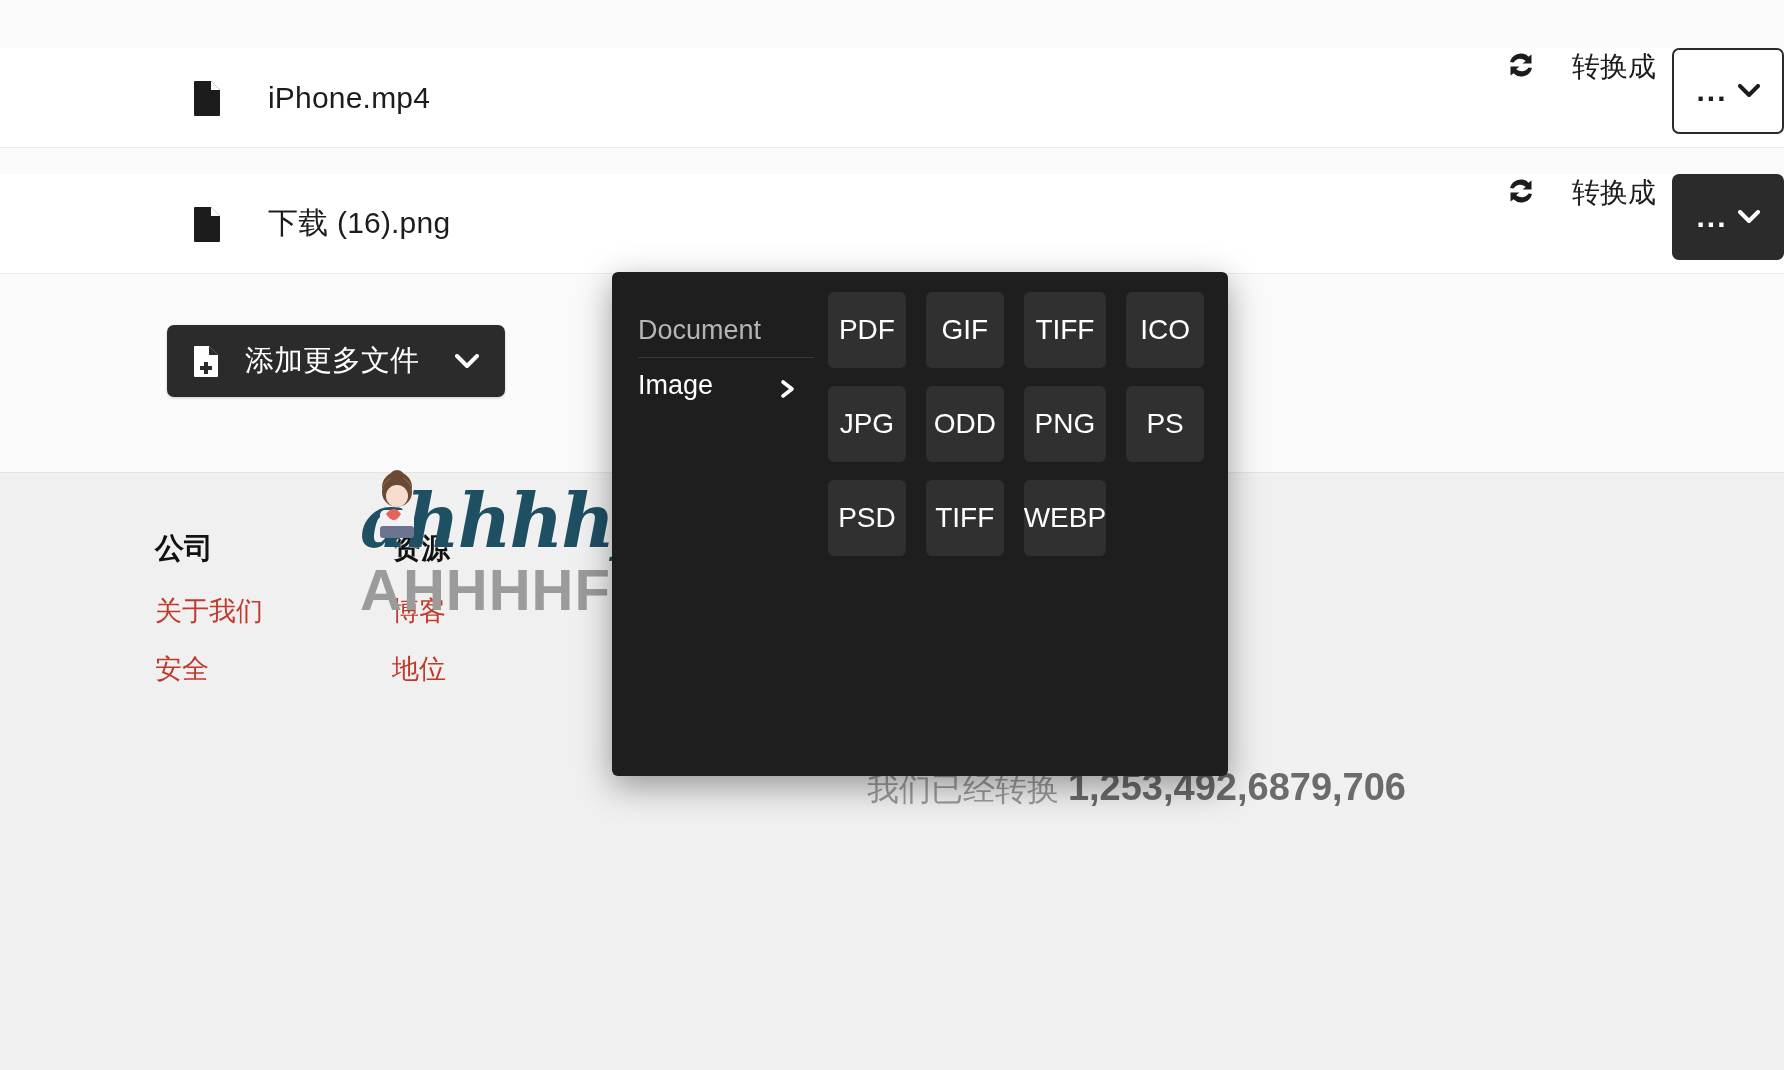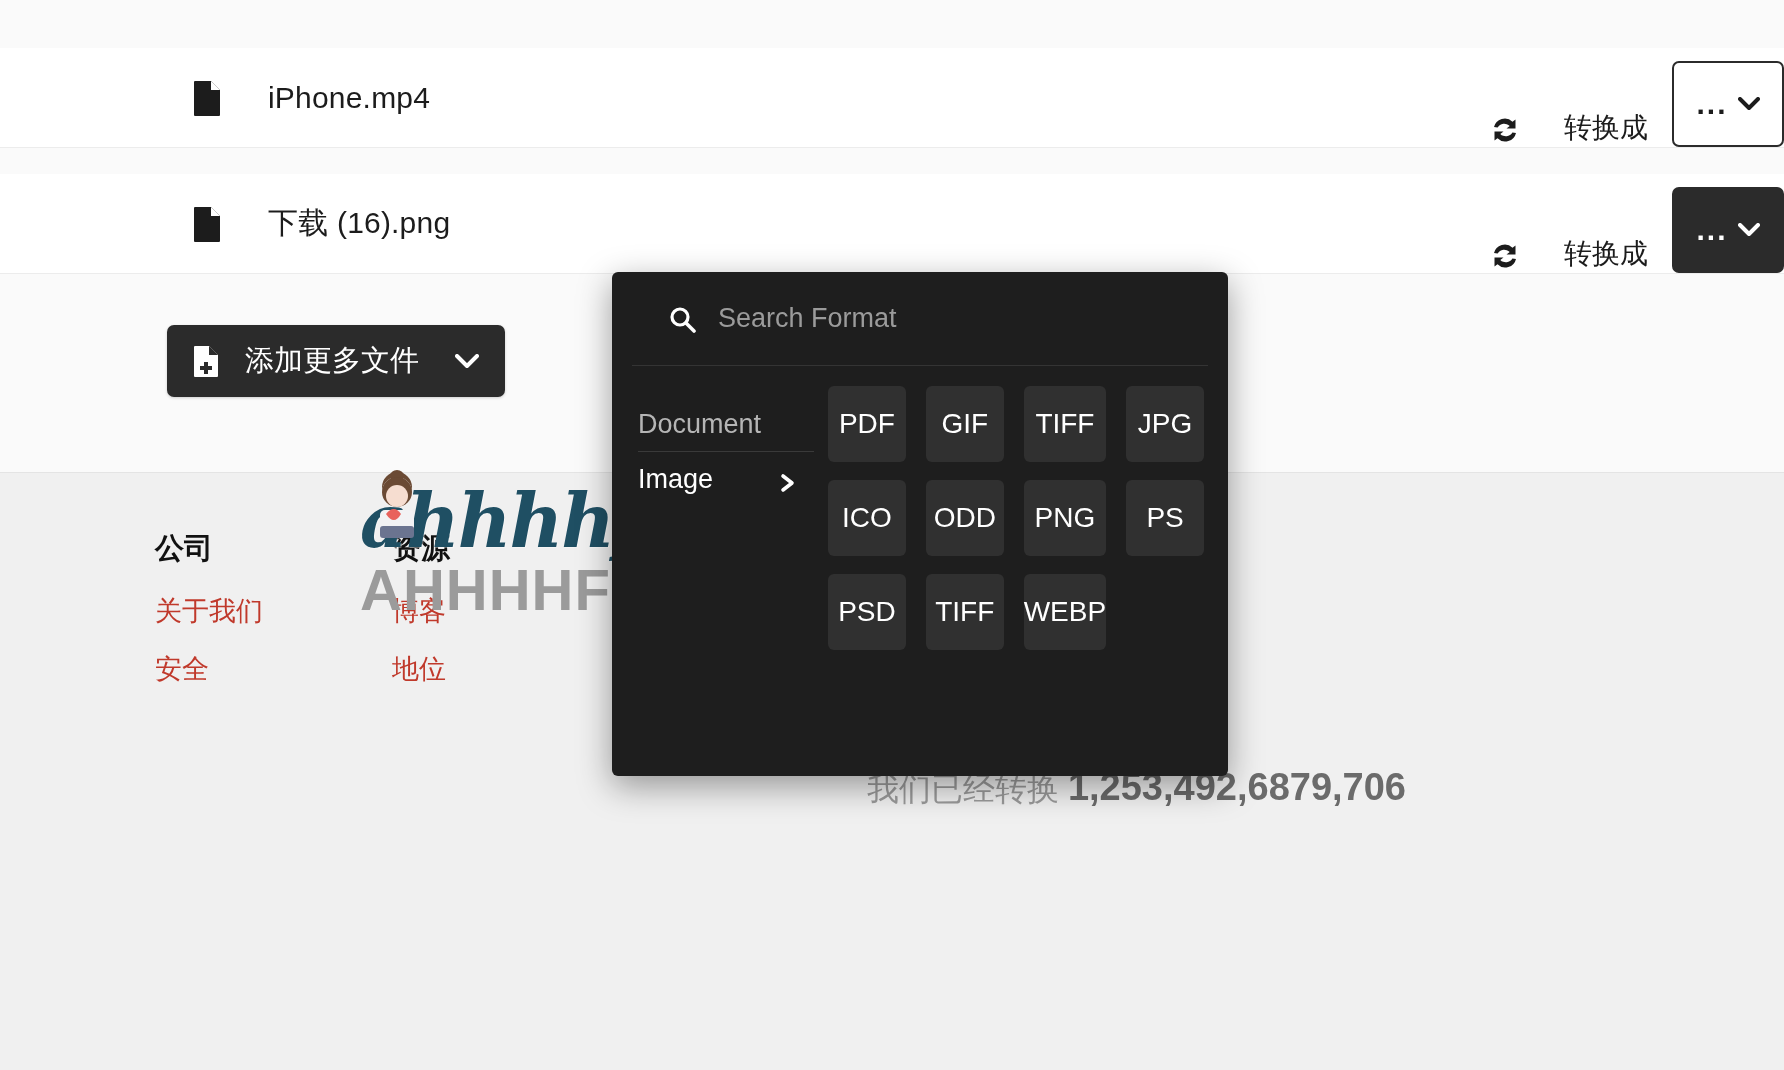--- a/index.html
+++ b/index.html
@@ -32,21 +32,21 @@
   .file-icon {
     width: 30px; height: 36px; flex: 0 0 auto;
     margin-right: 46px;
   }
   .file-name {
     font-size: 30px; color: #1c1c1c; font-weight: 400;
     letter-spacing: 0.2px; white-space: nowrap;
   }
   .row-right {
     position: absolute; right: 0; top: 0; height: 100%;
-    display: flex; align-items: flex-end; gap: 8px;
+    display: flex; align-items: flex-start; gap: 0;
     padding-right: 0;
   }
   .convert-icon { width: 34px; height: 34px; margin-right: 34px; }
   .convert-to-label {
     font-size: 28px; color: #1c1c1c; white-space: nowrap; margin-right: 16px;
   }
   .fmt-btn {
     width: 112px; height: 86px; border-radius: 7px;
     display: flex; align-items: center; justify-content: center; gap: 10px;
     cursor: pointer; user-select: none;
@@ -284,29 +284,20 @@
         <path d="M20 48 q8 -10 15 0 q-7 12 -15 0 z" fill="#e8625c"></path>
       </svg>
     </span>
     <div class="wm-script">ahhhhfs</div>
     <div class="wm-domain">AHHHHFS.COM</div>
     <div class="wm-cn">资源分享</div>
   </div>
 
   <div class="dropdown">
 
-    <div class="dd-search">
-      <span class="mag">
-        <svg viewBox="0 0 28 28" width="28" height="28">
-          <circle cx="12" cy="12" r="8" stroke="#ffffff" stroke-width="3.2" fill="none"></circle>
-          <line x1="18" y1="18" x2="26" y2="26" stroke="#ffffff" stroke-width="3.6" stroke-linecap="round"></line>
-        </svg>
-      </span>
-      <input type="text" placeholder="Search Format" style="">
-    </div>
 
     <div class="dd-body">
 
       <div class="dd-cats">
         <div class="dd-cat inactive">
           <span>Document</span>
         </div>
         <div class="dd-cat active">
           <span>Image</span>
           <span class="arrow">
@@ -314,22 +305,22 @@
                 <path d="M3 3 L12 10 L3 17" stroke="#ffffff" stroke-width="3.6" fill="none" stroke-linecap="round" stroke-linejoin="round"></path>
               </svg>
           </span>
         </div>
       </div>
 
       <div class="dd-grid">
         <div class="fmt-tile">PDF</div>
         <div class="fmt-tile">GIF</div>
         <div class="fmt-tile">TIFF</div>
+        <div class="fmt-tile">ICO</div>
         <div class="fmt-tile">JPG</div>
-        <div class="fmt-tile">ICO</div>
         <div class="fmt-tile">ODD</div>
         <div class="fmt-tile">PNG</div>
         <div class="fmt-tile">PS</div>
         <div class="fmt-tile">PSD</div>
         <div class="fmt-tile">TIFF</div>
         <div class="fmt-tile">WEBP</div>
       </div>
     </div>
   </div>
 

